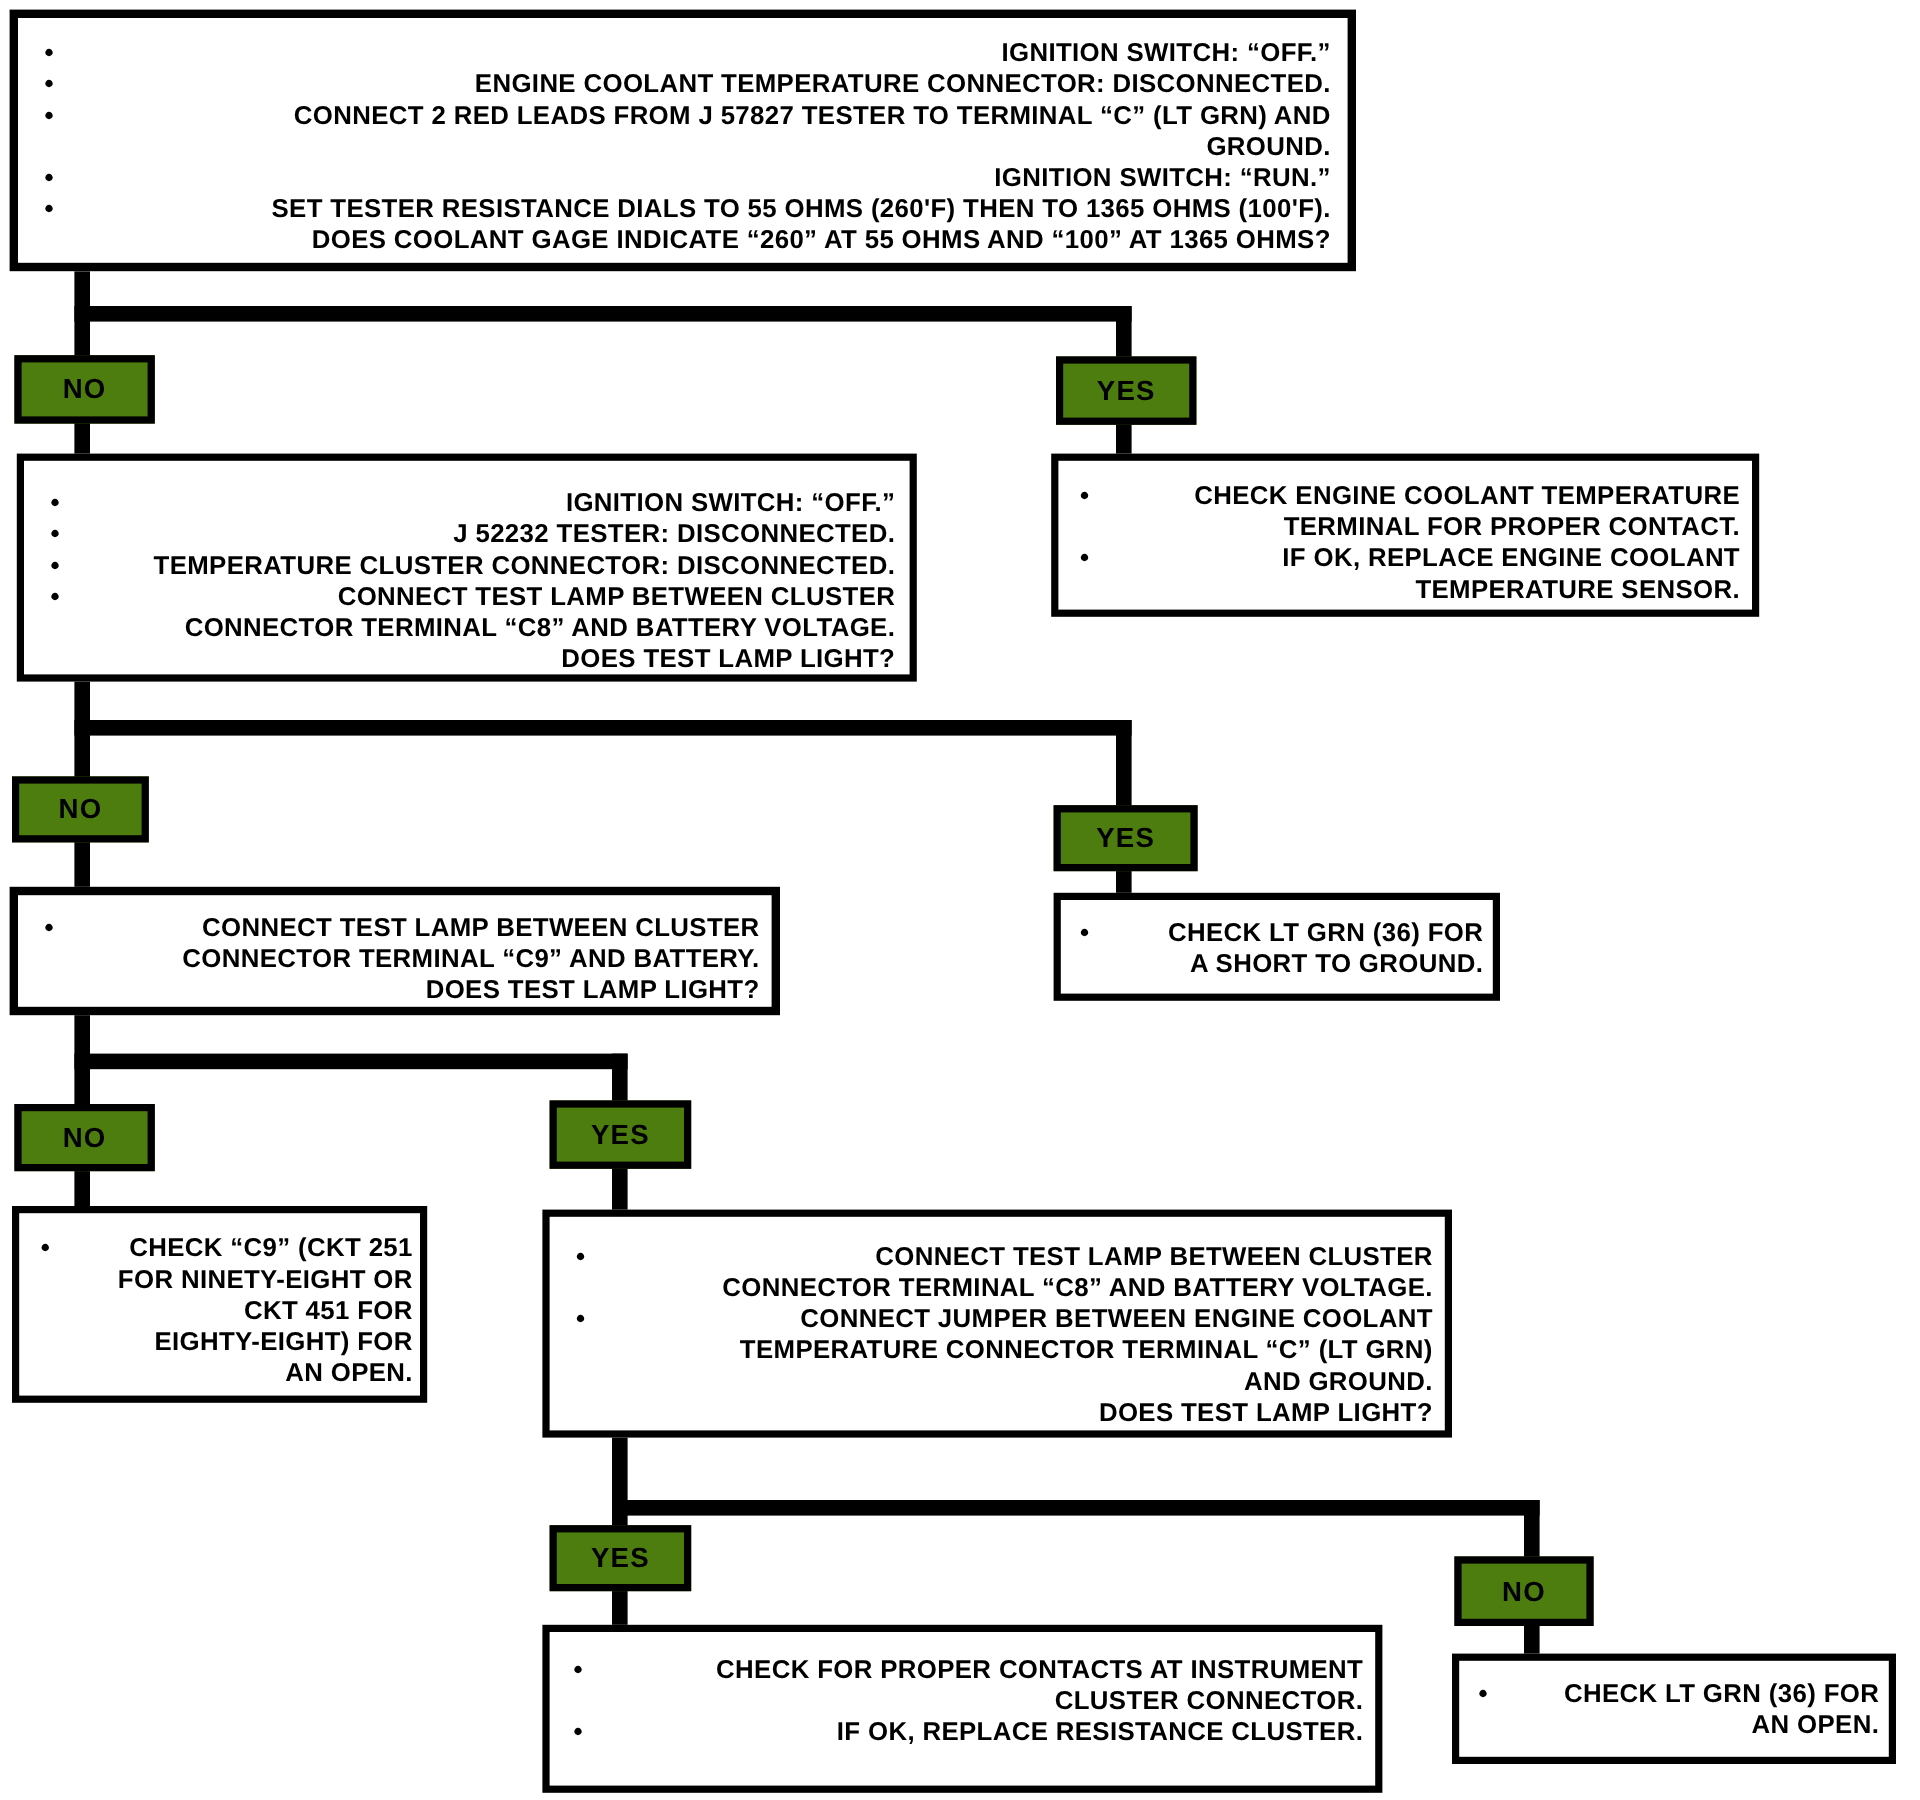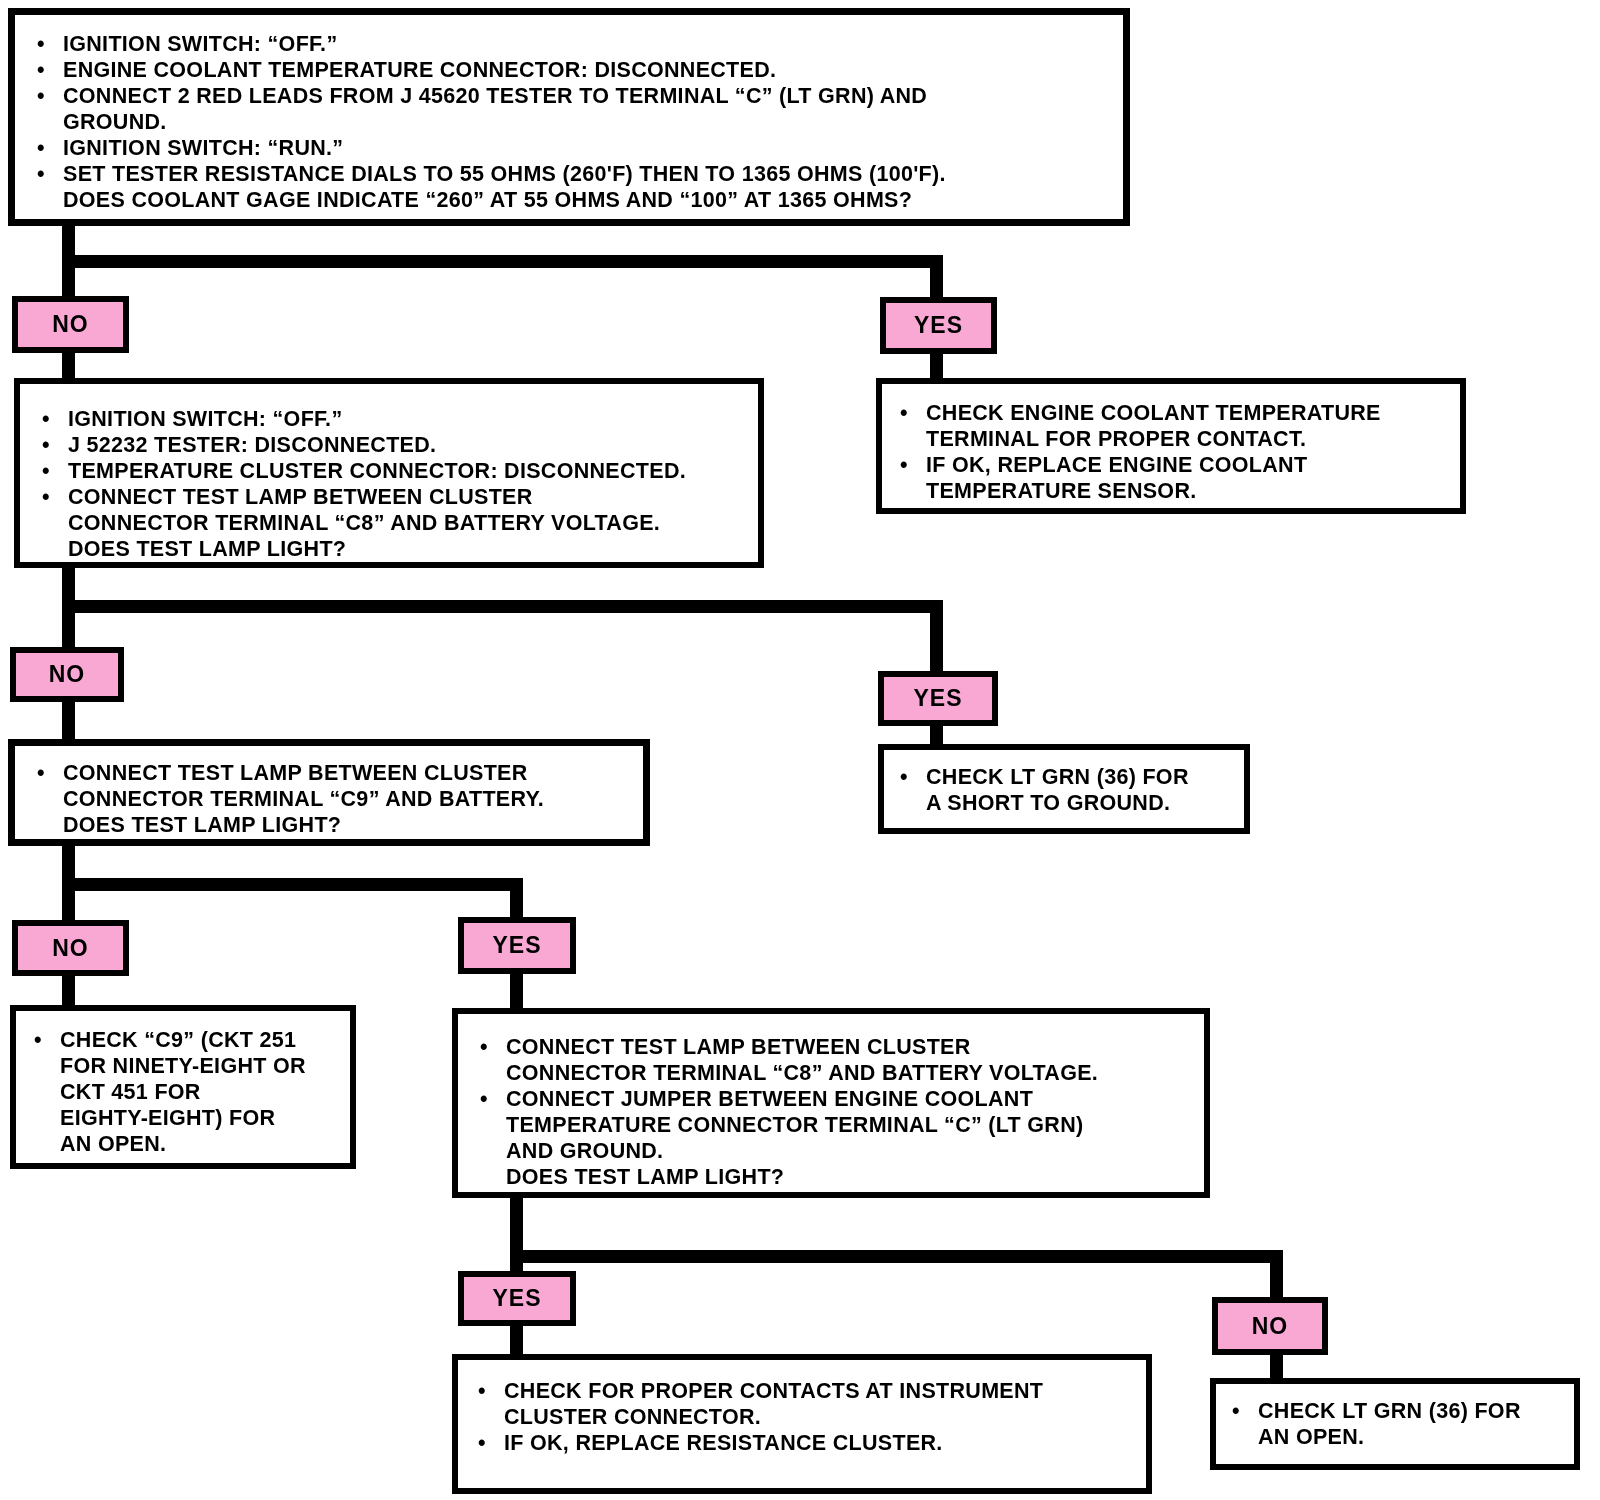--- a/index.html
+++ b/index.html
@@ -21,25 +21,25 @@
     background: #fff;
     font-weight: bold;
     font-size: 21.5px;
     line-height: 26px;
     letter-spacing: 0.3px;
     padding: 14px 12px 8px 20px;
   }
   .box.thick { border-width: 7px; }
   .brow { display: flex; align-items: flex-start; }
   .bullet { flex: 0 0 26px; }
-  .btext { flex: 1; white-space: pre-line; }
+  .btext { flex: 1; white-space: pre-line; text-align: right; }
   .label-box {
     position: absolute;
     border: 6px solid #000;
-    background: #f9a8d4;
+    background: #4d7c0f;
     display: flex; align-items: center; justify-content: center;
     font-weight: bold;
     font-size: 23px;
     letter-spacing: 1px;
   }
   .line { position: absolute; background: #000; }
 </style>
 </head>
 <body>
 
@@ -73,21 +73,21 @@
     <div class="brow">
         <span class="bullet">•</span>
         <span class="btext">IGNITION SWITCH: “OFF.”</span>
       </div>
     <div class="brow">
         <span class="bullet">•</span>
         <span class="btext">ENGINE COOLANT TEMPERATURE CONNECTOR: DISCONNECTED.</span>
       </div>
     <div class="brow">
         <span class="bullet">•</span>
-        <span class="btext">CONNECT 2 RED LEADS FROM J 45620 TESTER TO TERMINAL “C” (LT GRN) AND
+        <span class="btext">CONNECT 2 RED LEADS FROM J 57827 TESTER TO TERMINAL “C” (LT GRN) AND
 GROUND.</span>
       </div>
     <div class="brow">
         <span class="bullet">•</span>
         <span class="btext">IGNITION SWITCH: “RUN.”</span>
       </div>
     <div class="brow">
         <span class="bullet">•</span>
         <span class="btext">SET TESTER RESISTANCE DIALS TO 55 OHMS (260'F) THEN TO 1365 OHMS (100'F).
 DOES COOLANT GAGE INDICATE “260” AT 55 OHMS AND “100” AT 1365 OHMS?</span>

